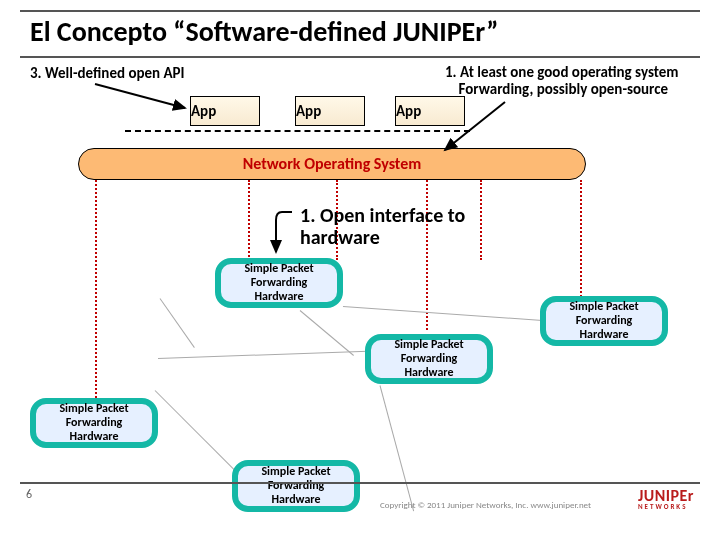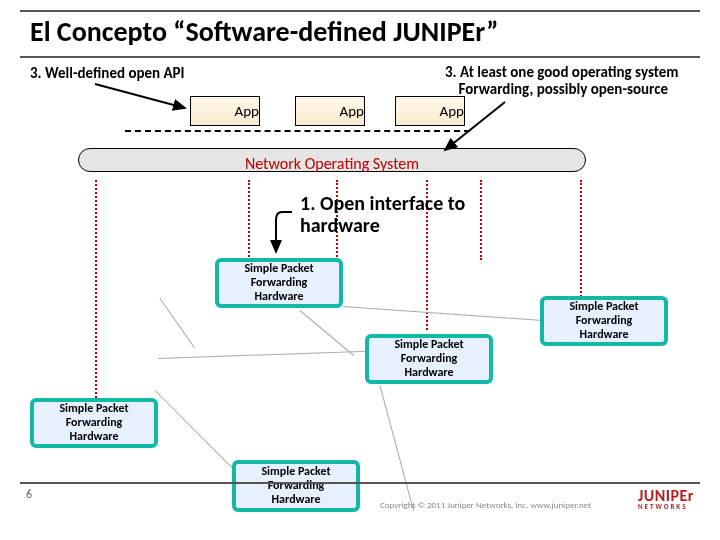--- a/index.html
+++ b/index.html
@@ -4,35 +4,35 @@
 <style>
   *{box-sizing:border-box;margin:0;padding:0;}
   html,body{width:720px;height:540px;font-family:"Calibri","Segoe UI",sans-serif;background:#fff;color:#000;overflow:hidden;}
   .slide{position:relative;width:720px;height:540px;}
   .rule{position:absolute;left:20px;right:20px;height:2px;background:#555;}
   .rule.r1{top:10px;} .rule.r2{top:56px;} .rule.r3{top:482px;}
   .title{position:absolute;top:14px;left:30px;right:30px;font-size:28px;font-weight:700;}
   .note3{position:absolute;top:64px;left:30px;font-size:15px;font-weight:700;}
   .note2{position:absolute;top:64px;left:445px;right:8px;font-size:15px;font-weight:700;line-height:1.15;}
   
-  .app{position:absolute;width:70px;height:30px;border:1px solid #000;background:linear-gradient(#fff8e8,#f8ead1);font-size:15px;text-align:right;line-height:28px;}
+  .app{position:absolute;width:70px;height:30px;border:1px solid #000;background:linear-gradient(#fff8e8,#f8ead1);font-size:15px;text-align:left;line-height:28px;font-weight:bold;}
   .app1{top:96px;left:190px;} .app2{top:96px;left:295px;} .app3{top:96px;left:395px;}
   
   .dash{position:absolute;top:130px;left:125px;width:345px;border-top:2px dashed #000;}
   
-  .nos{position:absolute;top:148px;left:78px;width:508px;height:24px;border:1px solid #000;border-radius:16px;background:#e5e5e5;color:#c00000;font-size:16px;text-align:center;line-height:30px;}
+  .nos{position:absolute;top:148px;left:78px;width:508px;height:32px;border:1px solid #000;border-radius:16px;background:#fdba74;color:#c00000;font-size:16px;text-align:center;line-height:30px;font-weight:bold;}
   
   .dv{position:absolute;top:180px;width:0;border-left:2px dotted #c00000;}
   .dv1{left:95px;height:230px;} .dv2{left:248px;height:80px;}
   .dv3{left:336px;height:80px;} .dv4{left:426px;height:150px;}
   .dv5{left:480px;height:80px;} .dv6{left:580px;height:120px;}
   
-  .ann1{position:absolute;top:192px;left:300px;font-size:20px;font-weight:700;line-height:1.1;}
+  .ann1{position:absolute;top:204px;left:300px;font-size:20px;font-weight:700;line-height:1.1;}
   
-  .hw{position:absolute;border:4px solid #14b8a6;border-radius:6px;background:#e6f0ff;font-size:12px;font-weight:700;text-align:center;display:flex;align-items:center;justify-content:center;padding:4px 6px;line-height:1.15;}
+  .hw{position:absolute;border:6px solid #14b8a6;border-radius:16px;background:#e6f0ff;font-size:12px;font-weight:700;text-align:center;display:flex;align-items:center;justify-content:center;padding:4px 6px;line-height:1.15;}
   .hw1{top:258px;left:215px;width:128px;height:50px;}
   .hw2{top:296px;left:540px;width:128px;height:50px;}
   .hw3{top:334px;left:365px;width:128px;height:50px;}
   .hw4{top:398px;left:30px;width:128px;height:50px;}
   .hw5{top:460px;left:232px;width:128px;height:52px;}
   
   .cn{position:absolute;background:#aaa;height:1px;}
   .cn1{top:298px;left:160px;width:60px;transform:rotate(55deg);transform-origin:left center;}
   .cn2{top:306px;left:343px;width:200px;transform:rotate(4deg);transform-origin:left center;}
   .cn3{top:310px;left:300px;width:70px;transform:rotate(40deg);transform-origin:left center;}
@@ -50,21 +50,21 @@
 </head>
 <body>
 
 <div class="slide">
   <div class="rule r1"></div>
   <div class="title">El Concepto “Software-defined JUNIPEr”</div>
   <div class="rule r2"></div>
 
   <div class="note3">3. Well-defined open API</div>
   <div class="note2">
-    <span>3. At least one good operating system</span><br>
+    <span>1. At least one good operating system</span><br>
     &nbsp;&nbsp;&nbsp;&nbsp;<span>Forwarding, possibly open-source</span>
   </div>
 
   <div class="app app1">App</div>
   <div class="app app2">App</div>
   <div class="app app3">App</div>
   <div class="dash"></div>
 
   <div class="nos">Network Operating  System</div>
 

